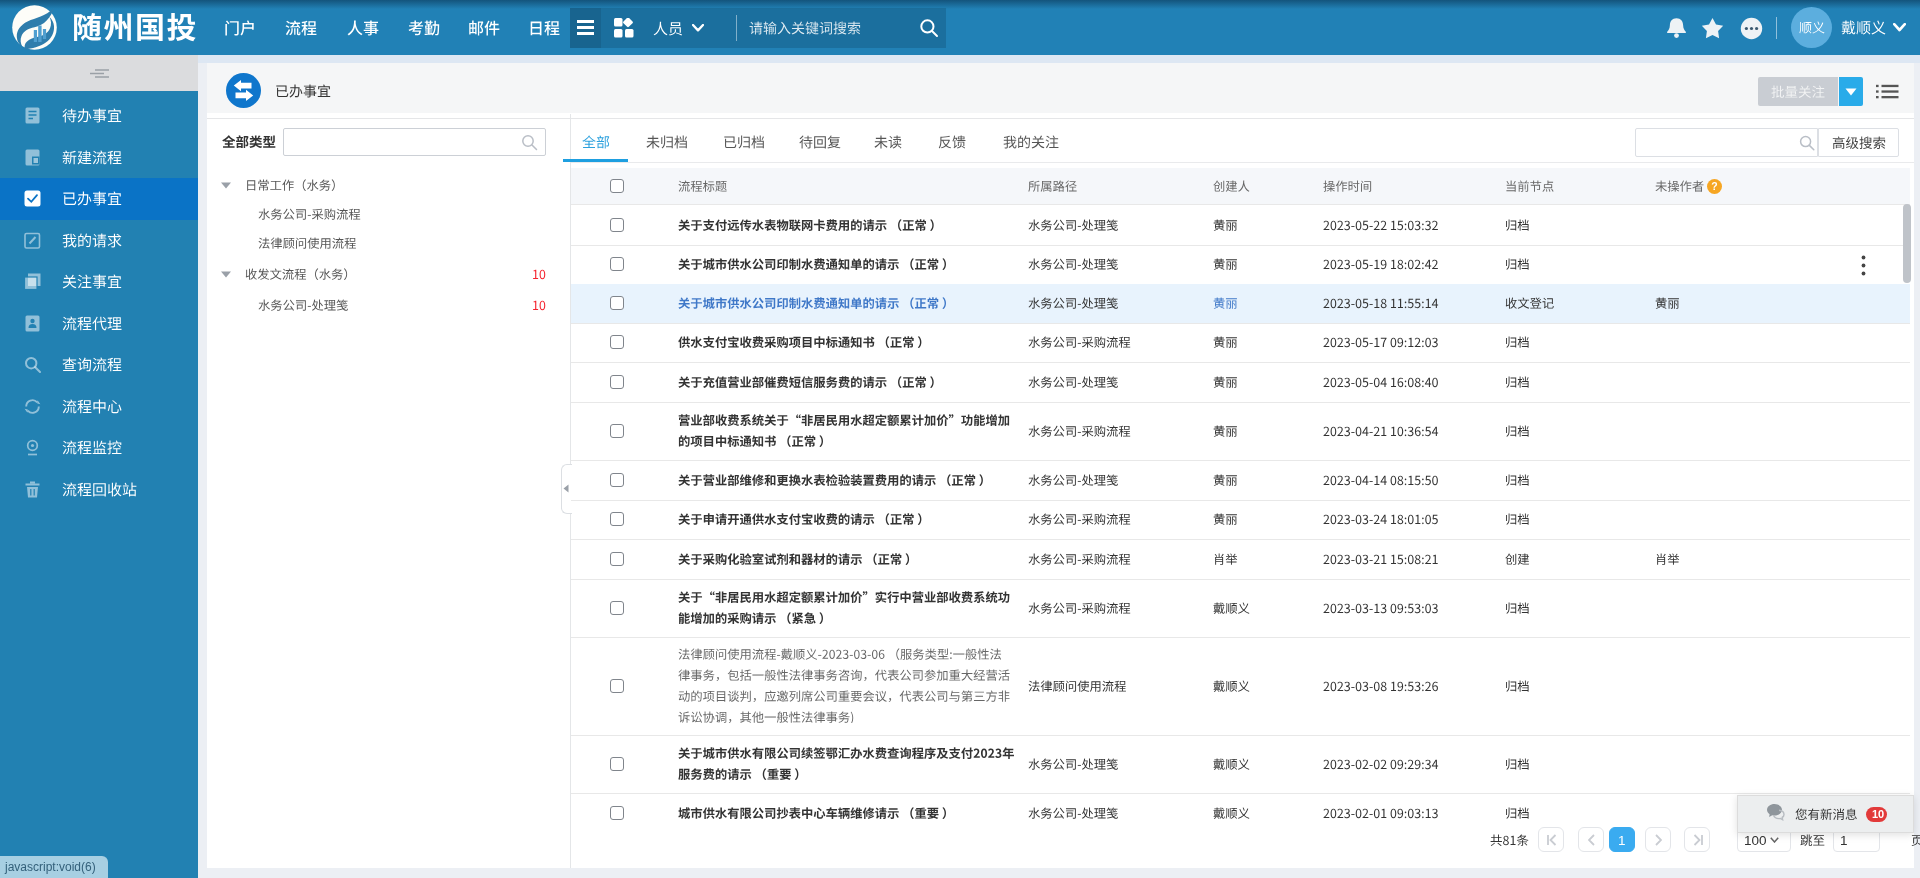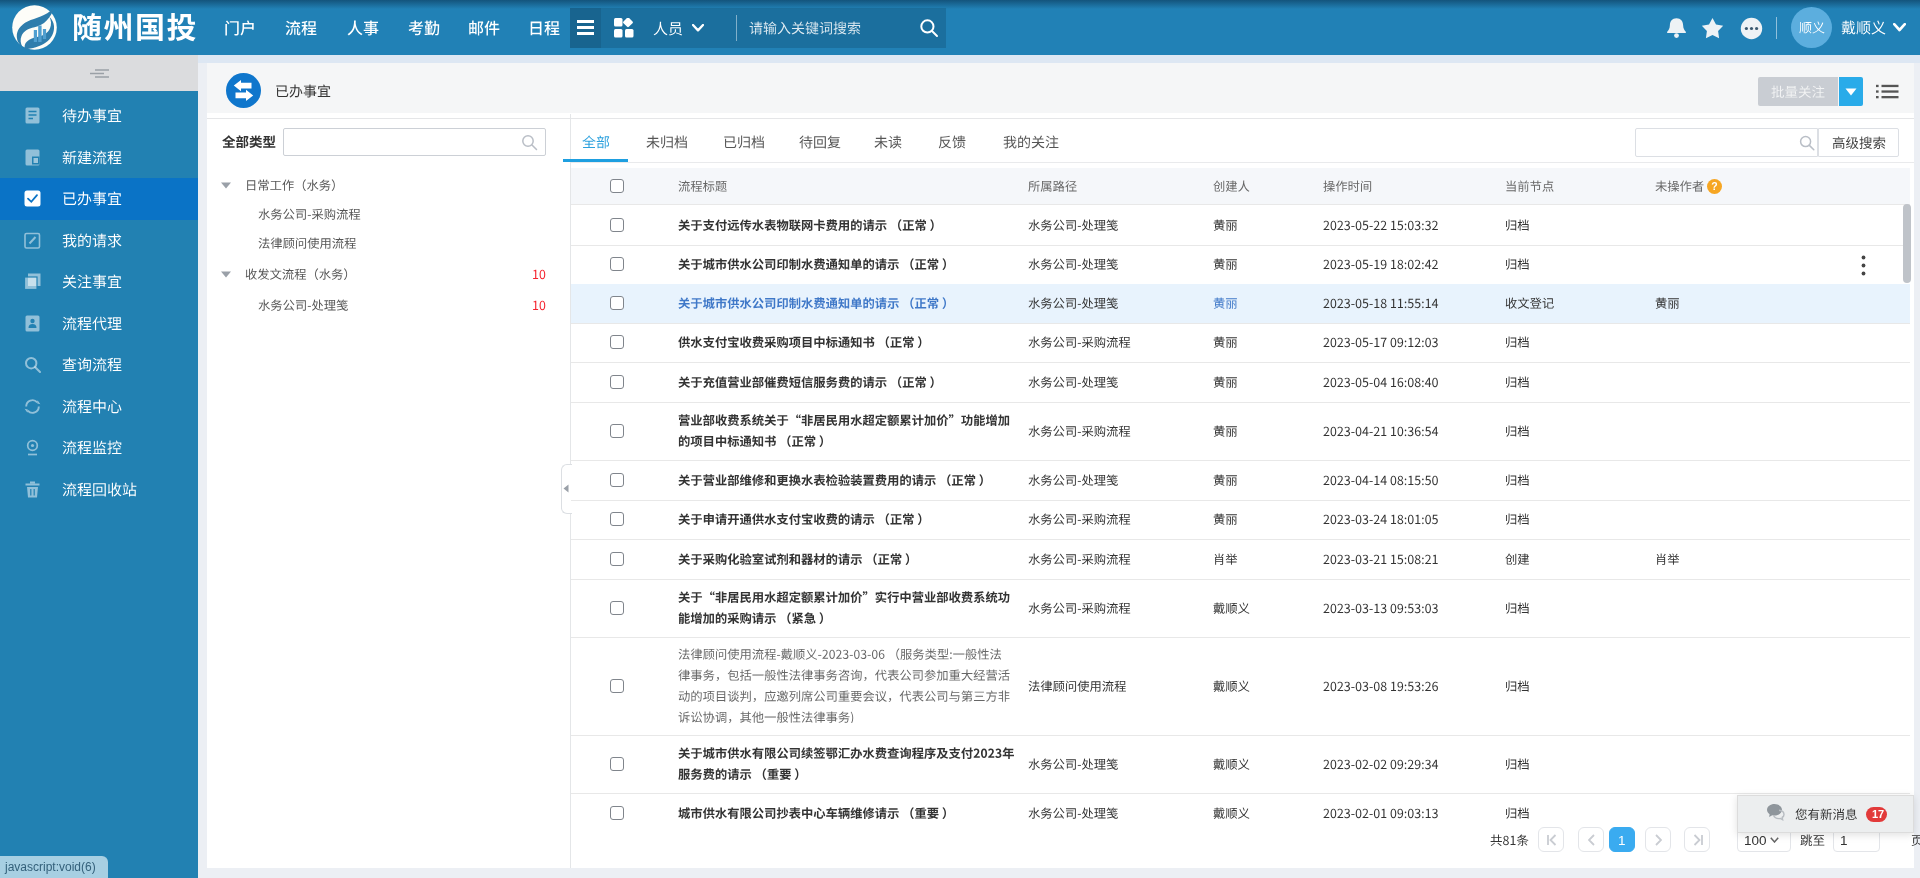--- a/index.html
+++ b/index.html
@@ -2250,13 +2250,13 @@
       <g transform="scale(1,-1)">
         <use href="#g282" x="0"></use>
         <use href="#g283" x="1000"></use>
         <use href="#g32" x="2000"></use>
         <use href="#g284" x="3000"></use>
         <use href="#g285" x="4000"></use>
       </g>
     </svg>
   </div>
 <div style="position:absolute;left:1866px;top:807px;width:21px;height:14.5px;background:#e23a3a;border-radius:7.5px"></div>
-<div class="ab" style="left:1872px;top:808px;font-family:'Liberation Sans';font-size:11px;font-weight:bold;color:#fff">17</div>
+<div class="ab" style="left:1872px;top:808px;font-family:'Liberation Sans';font-size:11px;font-weight:bold;color:#fff">10</div>
 <div style="position:absolute;left:0;top:856px;width:108px;height:22px;background:#a7cfe2;border-radius:0 6px 0 0;font-family:'Liberation Sans';font-size:12px;color:#33607a;line-height:22px;padding-left:5px;box-sizing:border-box">javascript:void(6)</div>
 </body></html>

